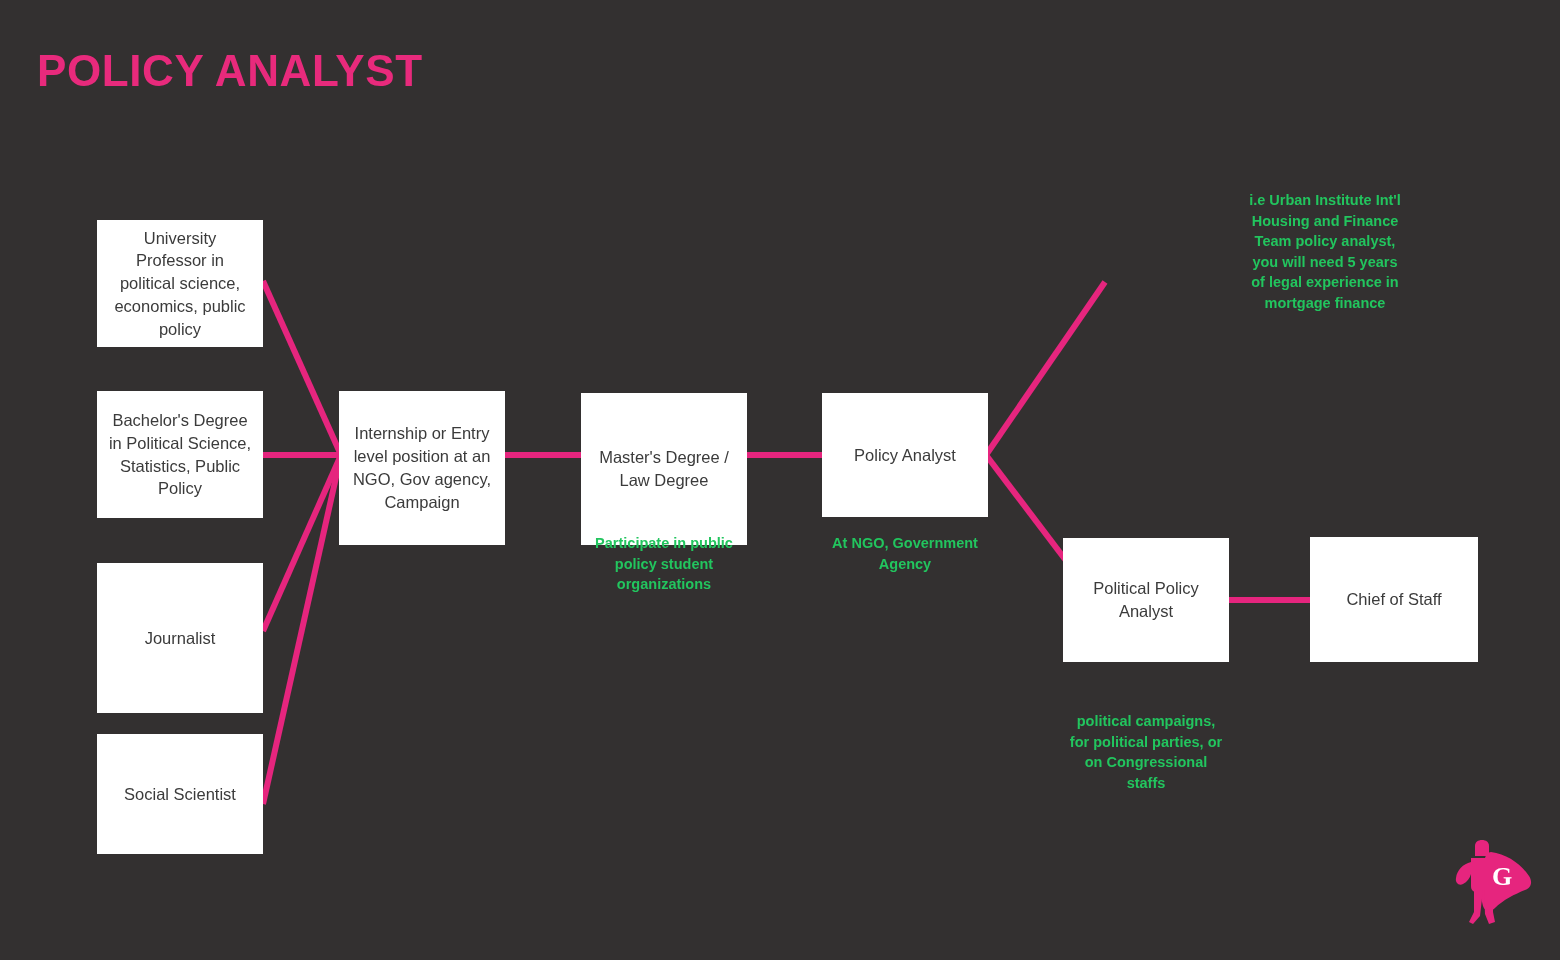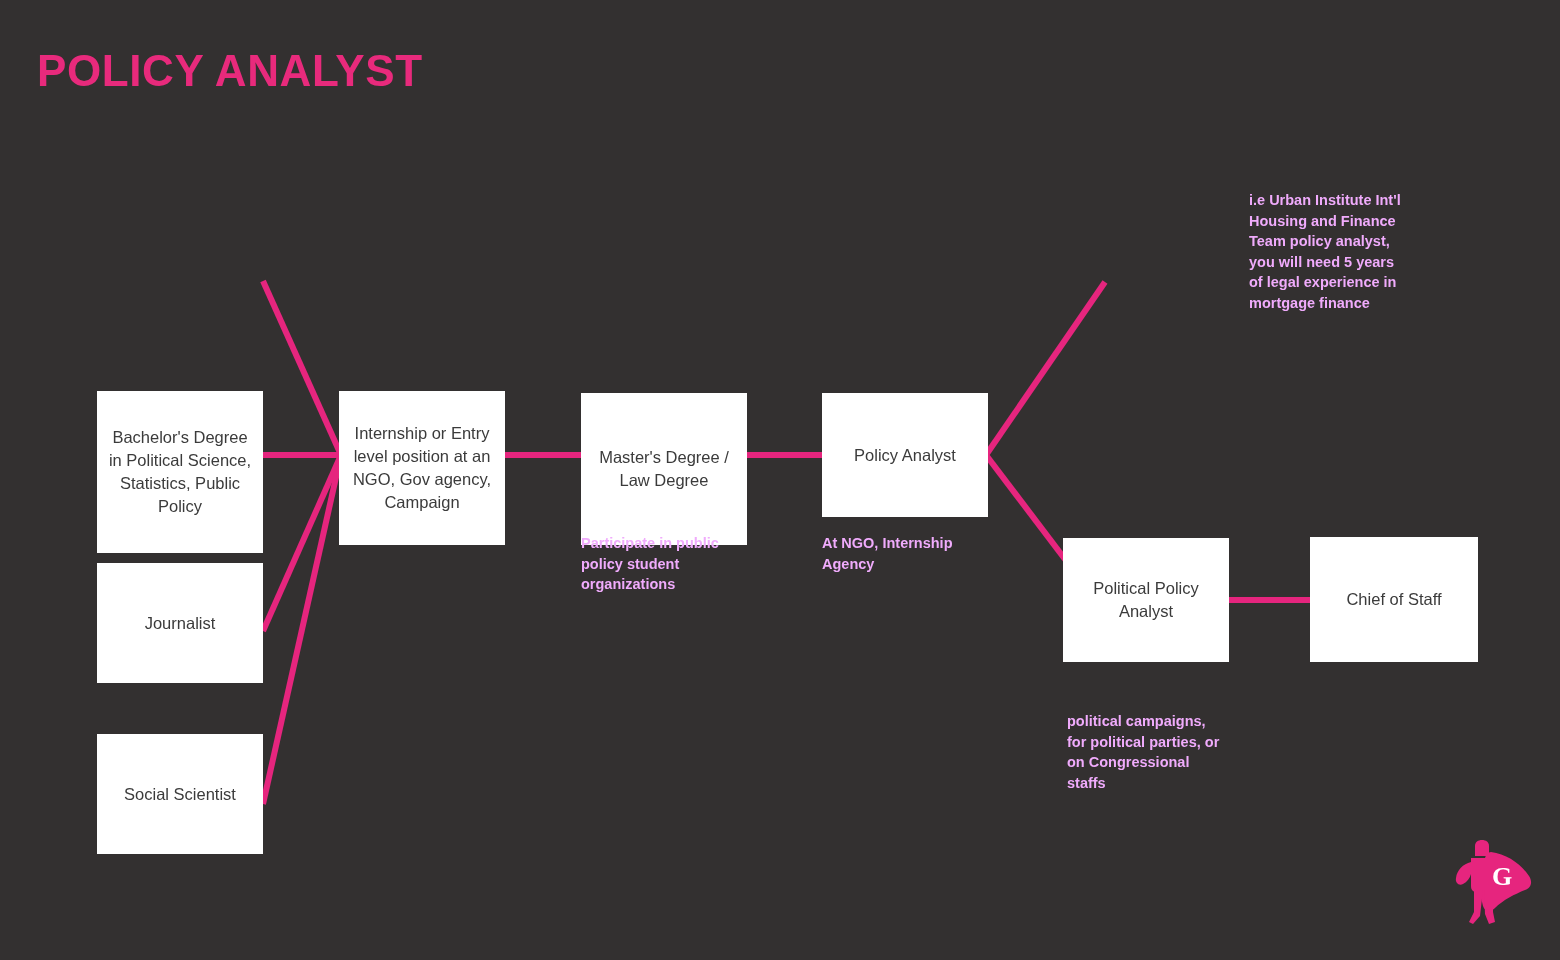--- a/index.html
+++ b/index.html
@@ -63,25 +63,25 @@
     color: #3b3b3b;
     font-size: 16.5px;
     line-height: 1.38;
     padding: 6px 10px;
     z-index: 3;
   }
 
   
   .caption {
     position: absolute;
-    color: #f0abfc;
+    color: #22c55e;
     font-size: 14.5px;
     font-weight: bold;
     line-height: 1.42;
-    text-align: left;
+    text-align: center;
     z-index: 4;
   }
 
   
   #logo {
     position: absolute;
     left: 1447px;
     top: 838px;
     width: 88px;
     height: 90px;
@@ -113,26 +113,29 @@
       <line x1="747" y1="455" x2="824" y2="455"></line>
 
       <line x1="986" y1="455" x2="1105" y2="282"></line>
 
       <line x1="986" y1="455" x2="1105" y2="612"></line>
 
       <line x1="1229" y1="600" x2="1312" y2="600"></line>
     </g>
   </svg>
 
+  <div class="node" style="left:97px; top:220px; width:166px; height:127px;">
+    <span>University Professor in political science, economics, public policy</span>
+  </div>
 
-  <div class="node" style="left:97px; top:391px; width:166px; height:162px;">
+  <div class="node" style="left:97px; top:391px; width:166px; height:127px;">
     <span>Bachelor's Degree in Political Science, Statistics, Public Policy</span>
   </div>
 
-  <div class="node" style="left:97px; top:563px; width:166px; height:120px;">
+  <div class="node" style="left:97px; top:563px; width:166px; height:150px;">
     <span>Journalist</span>
   </div>
 
   <div class="node" style="left:97px; top:734px; width:166px; height:120px;">
     <span>Social Scientist</span>
   </div>
 
   <div class="node" style="left:339px; top:391px; width:166px; height:154px;">
     <span>Internship or Entry level position at an NGO, Gov agency, Campaign</span>
   </div>
@@ -149,21 +152,21 @@
   <div class="node" style="left:1310px; top:537px; width:168px; height:125px;">
     <span>Chief of Staff</span>
   </div>
 
   <div class="node" style="left:1063px; top:538px; width:166px; height:124px;">
     <span>Political Policy Analyst</span>
   </div>
 
   <div class="caption" style="left:581px; top:533px; width:166px;">Participate in public policy student organizations</div>
 
-  <div class="caption" style="left:822px; top:533px; width:166px;">At NGO, Internship Agency</div>
+  <div class="caption" style="left:822px; top:533px; width:166px;">At NGO, Government Agency</div>
 
   <div class="caption" style="left:1249px; top:190px; width:152px;">i.e Urban Institute Int'l Housing and Finance Team policy analyst, you will need 5 years of legal experience in mortgage finance</div>
 
   <div class="caption" style="left:1067px; top:673px; width:158px;margin-top:38px;">political campaigns, for political parties, or on Congressional staffs</div>
 
   <svg id="logo" viewBox="0 0 88 90" width="88" height="90">
 
     <path d="M44 14 C60 16 74 26 82 38 C86 44 84 50 78 52
              C68 56 56 62 48 70 C44 74 38 74 36 68
              C32 54 32 34 38 20 C39 16 41 14 44 14 Z" fill="#e6257e"></path>

